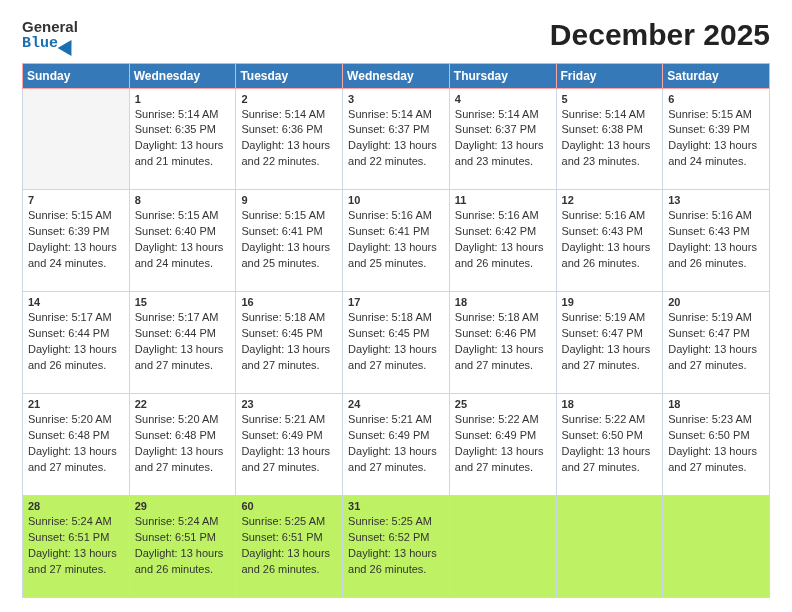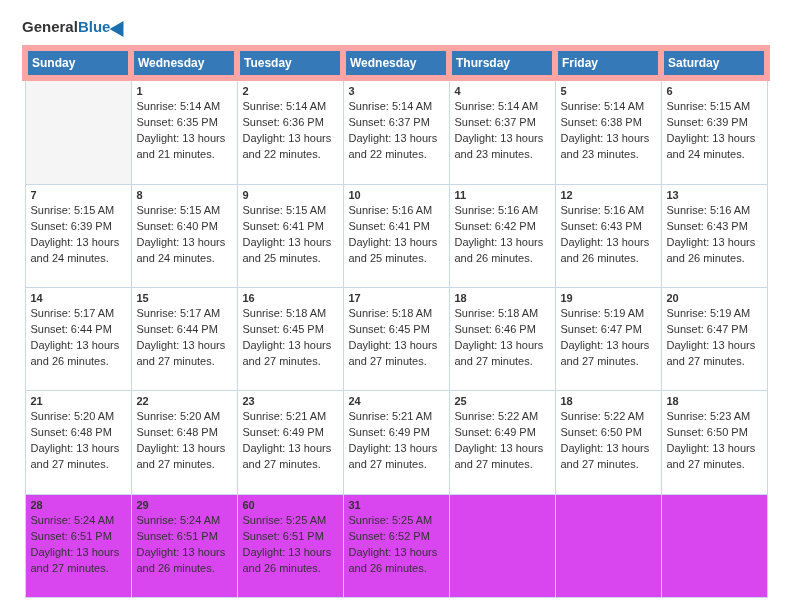--- a/index.html
+++ b/index.html
@@ -18,27 +18,27 @@
       flex-direction: column;
     }
     .header {
       display: flex;
       justify-content: space-between;
       align-items: flex-start;
       margin-bottom: 10px;
     }
     .logo {
       display: flex;
-      flex-direction: row;
+      flex-direction: column;
       font-size: 15px;
       font-weight: bold;
       line-height: 1.15;
     }
     .logo-general { color: #333; }
-    .logo-blue { color: #1a6fb0; display: flex; align-items: center; }
+    .logo-blue { color: #1a6fb0; display: flex; align-items: flex-end; font-family: Liberation Mono, monospace; }
     .logo-blue .triangle {
       display: inline-block;
       width: 0; height: 0;
       border-left: 8px solid transparent;
       border-right: 8px solid transparent;
       border-bottom: 14px solid #1a6fb0;
       margin-left: 2px;
       transform: rotate(30deg);
     }
     .title-block {
@@ -59,21 +59,21 @@
       width: 100%;
       border-collapse: collapse;
       flex: 1;
     }
     .calendar thead tr th {
       background: #3579b8;
       color: #fff;
       font-size: 12px;
       font-weight: bold;
       padding: 5px 4px;
-      border: 6px solid #fca5a5;
+      border: 1px solid #fca5a5;
       text-align: left;
     }
     .calendar tbody tr td {
       border: 1px solid #c8d8e8;
       vertical-align: top;
       padding: 4px 5px;
       font-size: 9.5px;
       color: #333;
       width: calc(100% / 7);
       background: #fff;
@@ -86,36 +86,37 @@
       font-size: 11px;
       display: block;
       margin-bottom: 2px;
     }
     .day-info {
       font-size: 11px;
       line-height: 1.45;
       color: #333;
     }
     .calendar tbody tr:last-child td {
-      background: #d946ef;
+      background: #bef264;
     }
   </style>
 </head>
 <body>
 
 <div class="page">
   <div class="header">
     <div class="logo">
       <span class="logo-general">General</span>
       <span class="logo-blue">
         <span>Blue</span>
         <span class="triangle"></span>
       </span>
     </div>
     <div class="title-block">
+      <h1>December 2025</h1>
     </div>
   </div>
 
   <table class="calendar">
     <thead>
       <tr>
       <th>Sunday</th>
           <th>Wednesday</th>
           <th>Tuesday</th>
           <th>Wednesday</th>

